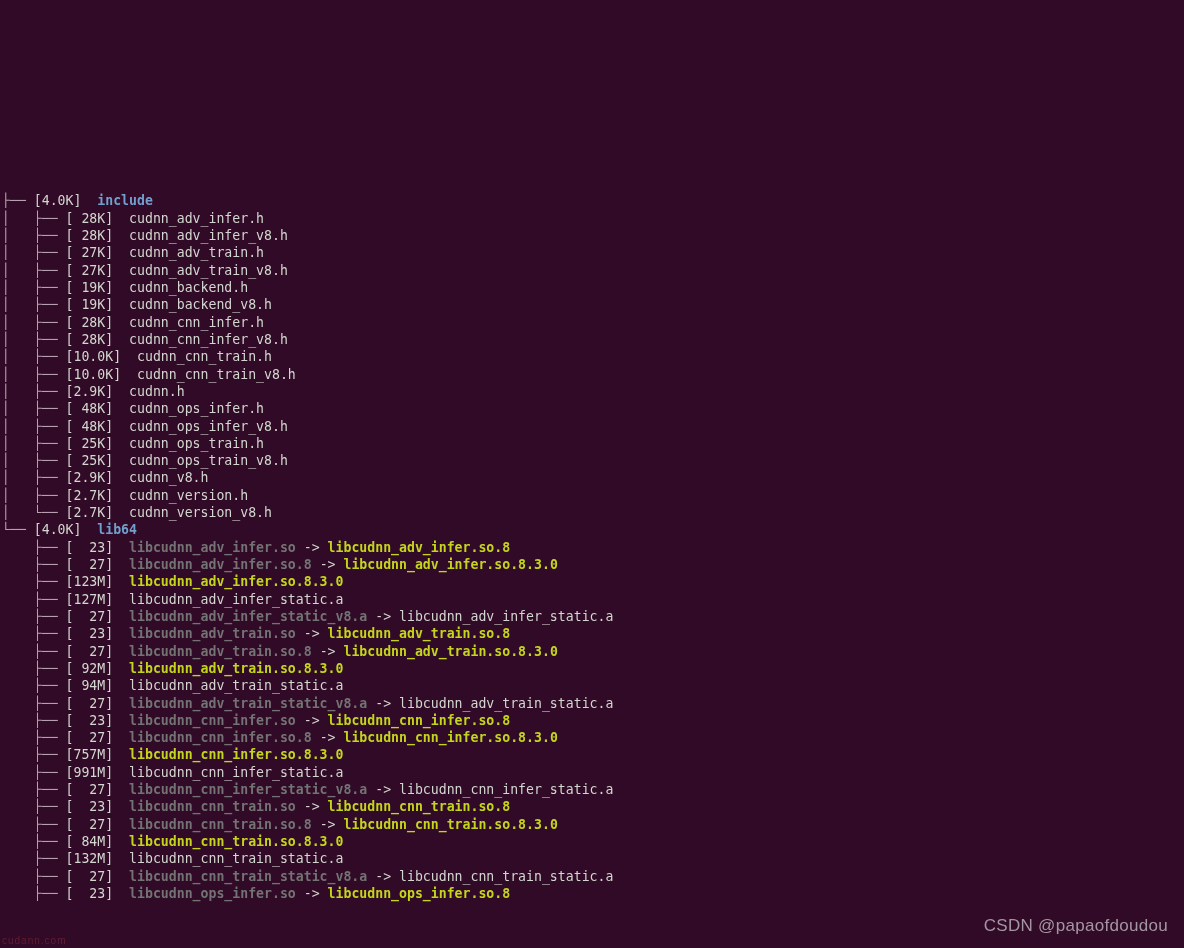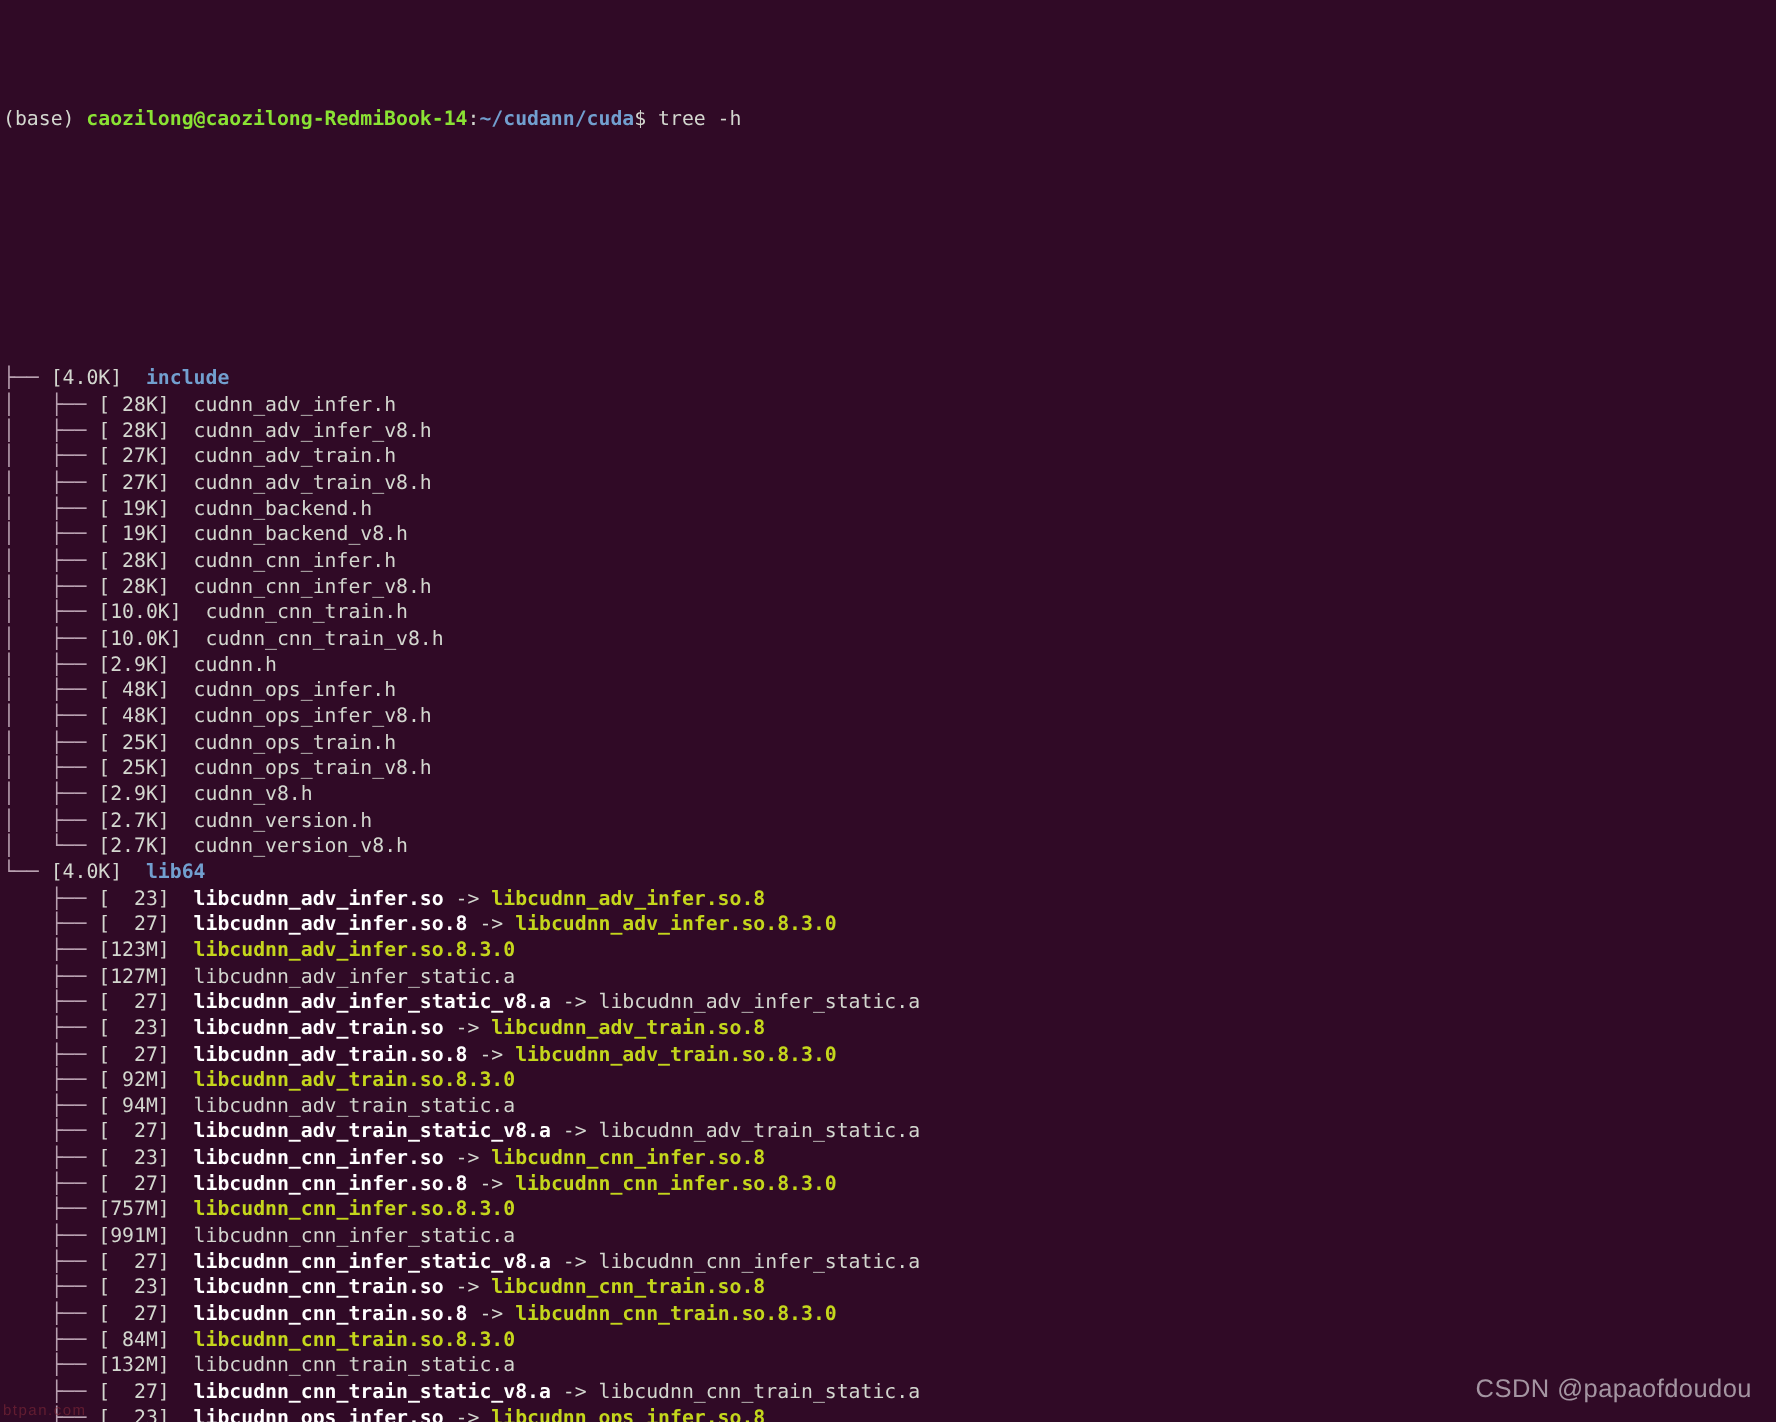--- a/index.html
+++ b/index.html
@@ -30,21 +30,21 @@
   }
   .line {
     height: 17.32px;
     white-space: pre;
     font-size: 13.2px;
     line-height: 17.32px;
   }
   .c-white   { color: #d3d7cf; }
   .c-green   { color: #8ae234; }
   .c-blue    { color: #729fcf; font-weight: bold; }
-  .c-cyan    { color: #ffffff; font-weight: bold; }
+  .c-cyan    { color: #737373; font-weight: bold; }
   .c-yellow  { color: #c4d61c; font-weight: bold; }
   .c-tree    { color: #b8a0b0; }
   .b { font-weight: bold; }
 
   #watermark-csdn {
     position: absolute;
     right: 16px;
     bottom: 12px;
     color: #b9aeb8;
     font-family: "Liberation Sans", sans-serif;
@@ -65,26 +65,25 @@
   }
 </style>
 </head>
 <body>
 
 <div id="terminal">
 
   <div class="screen">
 
     
-    <div class="line"><span class="c-white">(base) </span><span class="c-green b">caozilong@caozilong-RedmiBook-14</span><span class="c-white">:</span><span class="c-blue">~/cudann/cuda</span><span class="c-white">$ </span><span class="c-white">tree -h</span></div>
 
     
     <div class="line"><span class="c-white"></span></div>
 
     
     <div id="tree-output"><div class="line"><span class="c-tree">├── </span><span class="c-white">[4.0K]</span><span class="c-white">  </span><span class="c-blue">include</span></div><div class="line"><span class="c-tree">│   </span><span class="c-tree">├── </span><span class="c-white">[ 28K]</span><span class="c-white">  </span><span class="c-white">cudnn_adv_infer.h</span></div><div class="line"><span class="c-tree">│   </span><span class="c-tree">├── </span><span class="c-white">[ 28K]</span><span class="c-white">  </span><span class="c-white">cudnn_adv_infer_v8.h</span></div><div class="line"><span class="c-tree">│   </span><span class="c-tree">├── </span><span class="c-white">[ 27K]</span><span class="c-white">  </span><span class="c-white">cudnn_adv_train.h</span></div><div class="line"><span class="c-tree">│   </span><span class="c-tree">├── </span><span class="c-white">[ 27K]</span><span class="c-white">  </span><span class="c-white">cudnn_adv_train_v8.h</span></div><div class="line"><span class="c-tree">│   </span><span class="c-tree">├── </span><span class="c-white">[ 19K]</span><span class="c-white">  </span><span class="c-white">cudnn_backend.h</span></div><div class="line"><span class="c-tree">│   </span><span class="c-tree">├── </span><span class="c-white">[ 19K]</span><span class="c-white">  </span><span class="c-white">cudnn_backend_v8.h</span></div><div class="line"><span class="c-tree">│   </span><span class="c-tree">├── </span><span class="c-white">[ 28K]</span><span class="c-white">  </span><span class="c-white">cudnn_cnn_infer.h</span></div><div class="line"><span class="c-tree">│   </span><span class="c-tree">├── </span><span class="c-white">[ 28K]</span><span class="c-white">  </span><span class="c-white">cudnn_cnn_infer_v8.h</span></div><div class="line"><span class="c-tree">│   </span><span class="c-tree">├── </span><span class="c-white">[10.0K]</span><span class="c-white">  </span><span class="c-white">cudnn_cnn_train.h</span></div><div class="line"><span class="c-tree">│   </span><span class="c-tree">├── </span><span class="c-white">[10.0K]</span><span class="c-white">  </span><span class="c-white">cudnn_cnn_train_v8.h</span></div><div class="line"><span class="c-tree">│   </span><span class="c-tree">├── </span><span class="c-white">[2.9K]</span><span class="c-white">  </span><span class="c-white">cudnn.h</span></div><div class="line"><span class="c-tree">│   </span><span class="c-tree">├── </span><span class="c-white">[ 48K]</span><span class="c-white">  </span><span class="c-white">cudnn_ops_infer.h</span></div><div class="line"><span class="c-tree">│   </span><span class="c-tree">├── </span><span class="c-white">[ 48K]</span><span class="c-white">  </span><span class="c-white">cudnn_ops_infer_v8.h</span></div><div class="line"><span class="c-tree">│   </span><span class="c-tree">├── </span><span class="c-white">[ 25K]</span><span class="c-white">  </span><span class="c-white">cudnn_ops_train.h</span></div><div class="line"><span class="c-tree">│   </span><span class="c-tree">├── </span><span class="c-white">[ 25K]</span><span class="c-white">  </span><span class="c-white">cudnn_ops_train_v8.h</span></div><div class="line"><span class="c-tree">│   </span><span class="c-tree">├── </span><span class="c-white">[2.9K]</span><span class="c-white">  </span><span class="c-white">cudnn_v8.h</span></div><div class="line"><span class="c-tree">│   </span><span class="c-tree">├── </span><span class="c-white">[2.7K]</span><span class="c-white">  </span><span class="c-white">cudnn_version.h</span></div><div class="line"><span class="c-tree">│   </span><span class="c-tree">└── </span><span class="c-white">[2.7K]</span><span class="c-white">  </span><span class="c-white">cudnn_version_v8.h</span></div><div class="line"><span class="c-tree">└── </span><span class="c-white">[4.0K]</span><span class="c-white">  </span><span class="c-blue">lib64</span></div><div class="line"><span class="c-tree">    </span><span class="c-tree">├── </span><span class="c-white">[  23]</span><span class="c-white">  </span><span class="c-cyan">libcudnn_adv_infer.so</span><span class="c-white"> -&gt; </span><span class="c-yellow">libcudnn_adv_infer.so.8</span></div><div class="line"><span class="c-tree">    </span><span class="c-tree">├── </span><span class="c-white">[  27]</span><span class="c-white">  </span><span class="c-cyan">libcudnn_adv_infer.so.8</span><span class="c-white"> -&gt; </span><span class="c-yellow">libcudnn_adv_infer.so.8.3.0</span></div><div class="line"><span class="c-tree">    </span><span class="c-tree">├── </span><span class="c-white">[123M]</span><span class="c-white">  </span><span class="c-yellow">libcudnn_adv_infer.so.8.3.0</span></div><div class="line"><span class="c-tree">    </span><span class="c-tree">├── </span><span class="c-white">[127M]</span><span class="c-white">  </span><span class="c-white">libcudnn_adv_infer_static.a</span></div><div class="line"><span class="c-tree">    </span><span class="c-tree">├── </span><span class="c-white">[  27]</span><span class="c-white">  </span><span class="c-cyan">libcudnn_adv_infer_static_v8.a</span><span class="c-white"> -&gt; </span><span class="c-white">libcudnn_adv_infer_static.a</span></div><div class="line"><span class="c-tree">    </span><span class="c-tree">├── </span><span class="c-white">[  23]</span><span class="c-white">  </span><span class="c-cyan">libcudnn_adv_train.so</span><span class="c-white"> -&gt; </span><span class="c-yellow">libcudnn_adv_train.so.8</span></div><div class="line"><span class="c-tree">    </span><span class="c-tree">├── </span><span class="c-white">[  27]</span><span class="c-white">  </span><span class="c-cyan">libcudnn_adv_train.so.8</span><span class="c-white"> -&gt; </span><span class="c-yellow">libcudnn_adv_train.so.8.3.0</span></div><div class="line"><span class="c-tree">    </span><span class="c-tree">├── </span><span class="c-white">[ 92M]</span><span class="c-white">  </span><span class="c-yellow">libcudnn_adv_train.so.8.3.0</span></div><div class="line"><span class="c-tree">    </span><span class="c-tree">├── </span><span class="c-white">[ 94M]</span><span class="c-white">  </span><span class="c-white">libcudnn_adv_train_static.a</span></div><div class="line"><span class="c-tree">    </span><span class="c-tree">├── </span><span class="c-white">[  27]</span><span class="c-white">  </span><span class="c-cyan">libcudnn_adv_train_static_v8.a</span><span class="c-white"> -&gt; </span><span class="c-white">libcudnn_adv_train_static.a</span></div><div class="line"><span class="c-tree">    </span><span class="c-tree">├── </span><span class="c-white">[  23]</span><span class="c-white">  </span><span class="c-cyan">libcudnn_cnn_infer.so</span><span class="c-white"> -&gt; </span><span class="c-yellow">libcudnn_cnn_infer.so.8</span></div><div class="line"><span class="c-tree">    </span><span class="c-tree">├── </span><span class="c-white">[  27]</span><span class="c-white">  </span><span class="c-cyan">libcudnn_cnn_infer.so.8</span><span class="c-white"> -&gt; </span><span class="c-yellow">libcudnn_cnn_infer.so.8.3.0</span></div><div class="line"><span class="c-tree">    </span><span class="c-tree">├── </span><span class="c-white">[757M]</span><span class="c-white">  </span><span class="c-yellow">libcudnn_cnn_infer.so.8.3.0</span></div><div class="line"><span class="c-tree">    </span><span class="c-tree">├── </span><span class="c-white">[991M]</span><span class="c-white">  </span><span class="c-white">libcudnn_cnn_infer_static.a</span></div><div class="line"><span class="c-tree">    </span><span class="c-tree">├── </span><span class="c-white">[  27]</span><span class="c-white">  </span><span class="c-cyan">libcudnn_cnn_infer_static_v8.a</span><span class="c-white"> -&gt; </span><span class="c-white">libcudnn_cnn_infer_static.a</span></div><div class="line"><span class="c-tree">    </span><span class="c-tree">├── </span><span class="c-white">[  23]</span><span class="c-white">  </span><span class="c-cyan">libcudnn_cnn_train.so</span><span class="c-white"> -&gt; </span><span class="c-yellow">libcudnn_cnn_train.so.8</span></div><div class="line"><span class="c-tree">    </span><span class="c-tree">├── </span><span class="c-white">[  27]</span><span class="c-white">  </span><span class="c-cyan">libcudnn_cnn_train.so.8</span><span class="c-white"> -&gt; </span><span class="c-yellow">libcudnn_cnn_train.so.8.3.0</span></div><div class="line"><span class="c-tree">    </span><span class="c-tree">├── </span><span class="c-white">[ 84M]</span><span class="c-white">  </span><span class="c-yellow">libcudnn_cnn_train.so.8.3.0</span></div><div class="line"><span class="c-tree">    </span><span class="c-tree">├── </span><span class="c-white">[132M]</span><span class="c-white">  </span><span class="c-white">libcudnn_cnn_train_static.a</span></div><div class="line"><span class="c-tree">    </span><span class="c-tree">├── </span><span class="c-white">[  27]</span><span class="c-white">  </span><span class="c-cyan">libcudnn_cnn_train_static_v8.a</span><span class="c-white"> -&gt; </span><span class="c-white">libcudnn_cnn_train_static.a</span></div><div class="line"><span class="c-tree">    </span><span class="c-tree">├── </span><span class="c-white">[  23]</span><span class="c-white">  </span><span class="c-cyan">libcudnn_ops_infer.so</span><span class="c-white"> -&gt; </span><span class="c-yellow">libcudnn_ops_infer.so.8</span></div></div>
 
   </div>
 
   <div id="watermark-csdn">CSDN @papaofdoudou</div>
-  <div id="watermark-corner">btpan.com</div>
+  <div id="watermark-corner">cudann.com</div>
 
 </div>
 
 </body></html>

